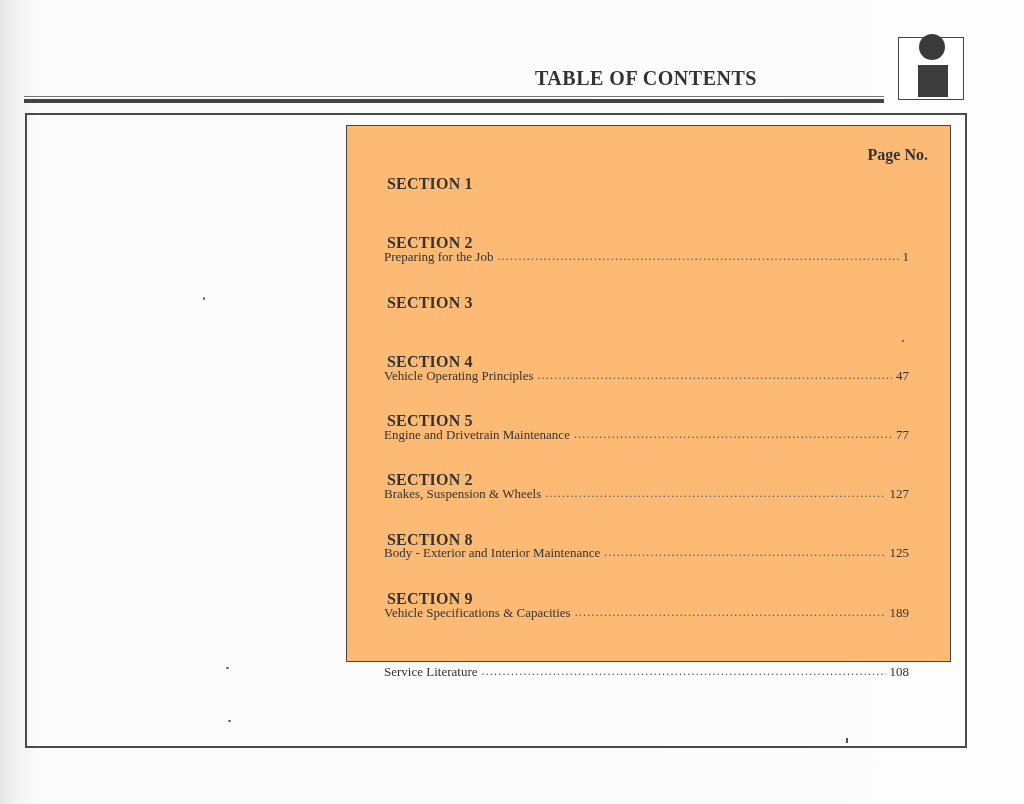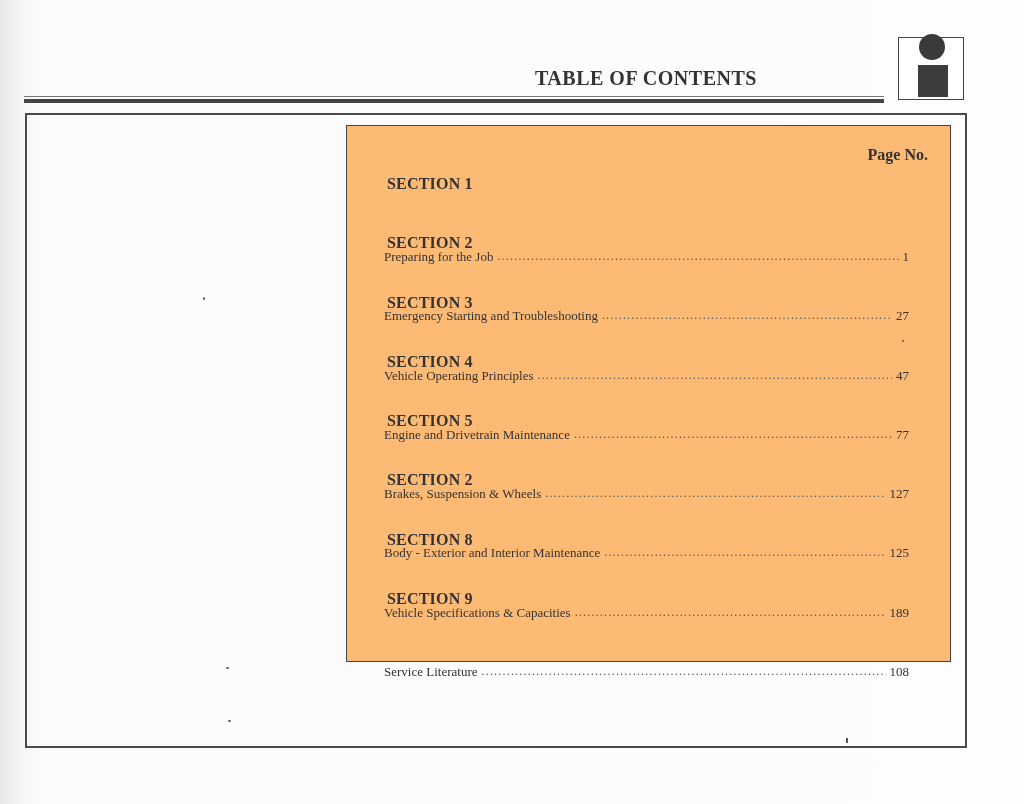--- a/index.html
+++ b/index.html
@@ -80,25 +80,20 @@
     <div class="section">
       <div class="section-head">SECTION 1</div>
       <div class="entry">
         <span class="entry-title">Preparing for the Job</span>
         <span class="leader"></span>
         <span class="entry-page">1</span>
       </div>
     </div>
     <div class="section">
       <div class="section-head">SECTION 2</div>
-      <div class="entry">
-        <span class="entry-title">Emergency Starting and Troubleshooting</span>
-        <span class="leader"></span>
-        <span class="entry-page">27</span>
-      </div>
     </div>
     <div class="section">
       <div class="section-head">SECTION 3</div>
       <div class="entry">
         <span class="entry-title">Vehicle Operating Principles</span>
         <span class="leader"></span>
         <span class="entry-page">47</span>
       </div>
     </div>
     <div class="section">

